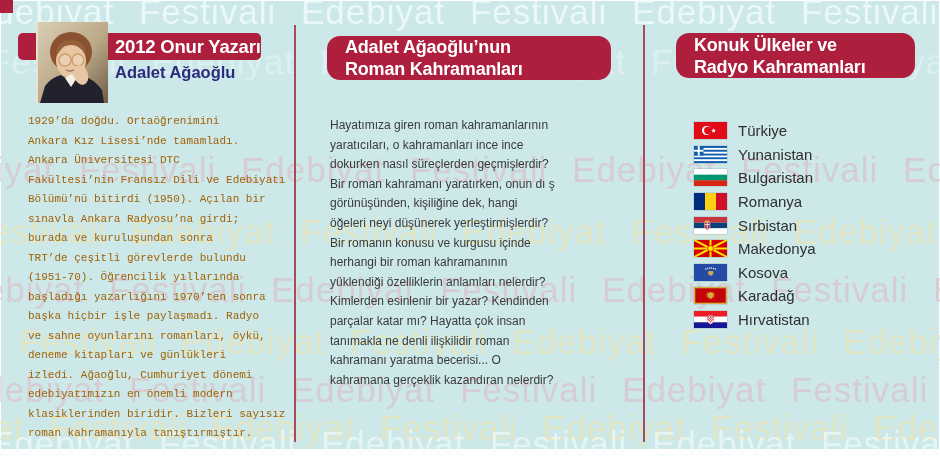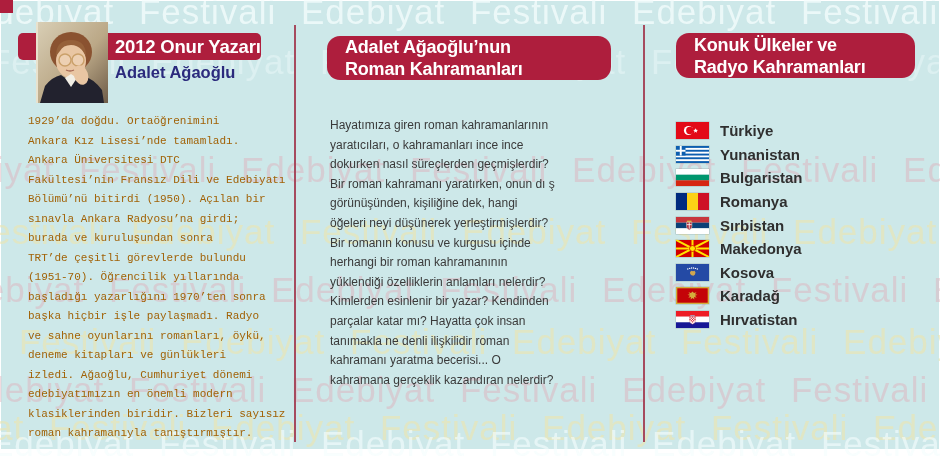--- a/index.html
+++ b/index.html
@@ -21,21 +21,21 @@
   .author-name{left:115px;top:63px;font-size:16.5px;font-weight:bold;color:#2b2a7d;}
   .bio{left:28px;top:112px;font-size:11px;line-height:19.5px;color:#a16207;white-space:pre;font-family:Liberation Mono, monospace;}
   
   .panel-title{background:#ae1e3d;border-radius:13px;color:#fff;font-weight:bold;
                font-size:18px;line-height:21.5px;white-space:pre-line;box-sizing:border-box;
                letter-spacing:-0.2px;}
   .t2{left:327px;top:36px;width:284px;height:44px;padding:1px 0 0 18px;}
   .t3{left:676px;top:33px;width:239px;height:45px;padding:2px 0 0 18px;}
   .body2{left:330px;top:116px;font-size:12px;line-height:19.6px;color:#3a3a3a;white-space:pre;}
   
-  .country-list{left:676px;top:119px;list-style:none;padding:0;font-weight:bold;}
+  .country-list{left:694px;top:119px;list-style:none;padding:0;}
   .country-list li{display:flex;align-items:center;height:23.6px;gap:11px;
                    font-size:15px;color:#2f2f2f;}
   .flag{width:33px;height:17px;flex:0 0 33px;display:block;box-shadow:0 0 0 0.5px rgba(0,0,0,.18);}
   .footer-note{left:694px;top:370px;font-size:14.2px;line-height:19.5px;font-weight:bold;
                color:#2b2a7d;white-space:pre-line;}
   .wm-white{color:rgba(244,252,252,0.78);}
   .wm-pink{color:rgba(223,174,184,0.45);}
   .wm-yellow{color:rgba(236,229,174,0.62);}
 </style>
 </head>

